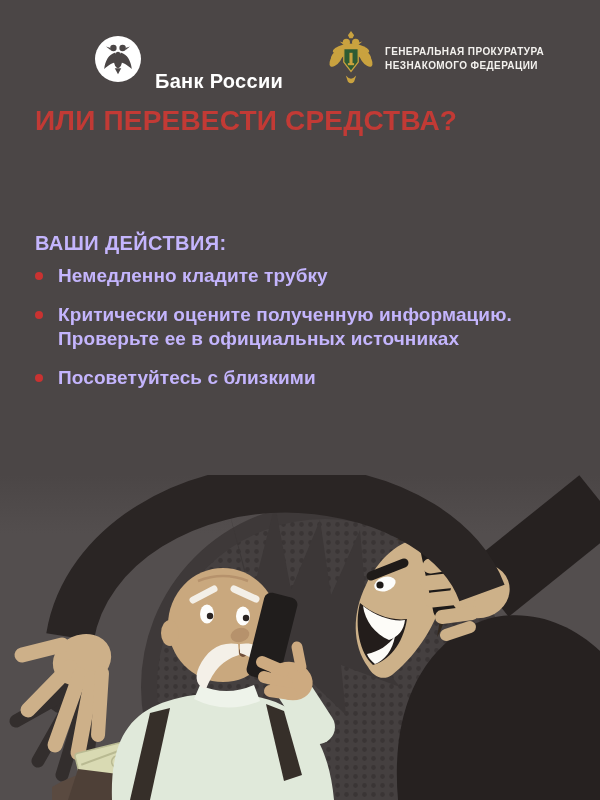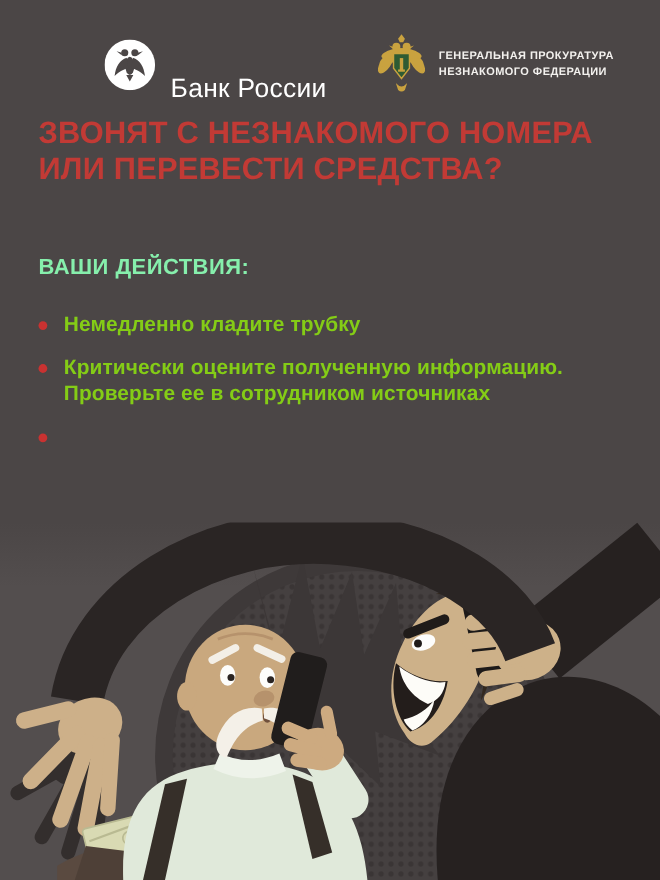--- a/index.html
+++ b/index.html
@@ -14,46 +14,46 @@
   }
   
   .header{
     position:absolute;top:24px;left:0;width:600px;height:70px;
     display:flex;align-items:center;
   }
   .brand{display:flex;align-items:center;}
   .brand.bank{margin-left:95px;}
   .bank-mark{width:46px;height:46px;flex:0 0 46px;}
   .bank-name{
-    margin-left:14px;color:#ffffff;font-size:24px;font-weight:400;
+    margin-left:14px;color:#ffffff;font-size:20px;font-weight:700;
     letter-spacing:.3px;white-space:nowrap;margin-top:44px;
   }
   .brand.prosecutor{margin-left:42px;justify-content:flex-end;}
   .pros-mark{width:52px;height:62px;flex:0 0 52px;}
   .pros-name{
     margin-left:8px;color:#f3f1ee;font-size:10px;font-weight:700;
     line-height:14px;letter-spacing:.4px;white-space:nowrap;
   }
   
   .headline{
     position:absolute;top:104px;left:35px;width:540px;margin:0;
     color:var(--headline-red,#c23a35);
     font-size:28px;font-weight:700;line-height:33px;
     text-transform:uppercase;letter-spacing:.2px;
   }
   
   .actions{position:absolute;top:232px;left:35px;width:535px;}
   .actions-title{
-    margin:0 0 29px 0;color:#86efac;font-size:20px;font-weight:700;
+    margin:0 0 9px 0;color:#c4b5fd;font-size:20px;font-weight:700;
     letter-spacing:.4px;
   }
   .actions-list{list-style:none;margin:0;padding:0;}
   .action-item{
     display:flex;align-items:flex-start;margin-bottom:15px;
-    color:#84cc16;font-size:19px;font-weight:700;line-height:24px;
+    color:#c4b5fd;font-size:19px;font-weight:700;line-height:24px;
     letter-spacing:.1px;
   }
   .dot{
     flex:0 0 8px;width:8px;height:8px;border-radius:50%;
     background:var(--bullet-red,#c93231);margin:8px 15px 0 0;
   }
   
   .illustration{position:absolute;left:0;top:475px;width:600px;height:325px;}
   .illustration svg{display:block;}
 </style>
@@ -111,37 +111,37 @@
         </svg>
       </span>
       <span class="pros-name">
         <span>ГЕНЕРАЛЬНАЯ ПРОКУРАТУРА</span><br>
         <span>НЕЗНАКОМОГО ФЕДЕРАЦИИ</span>
       </span>
     </div>
   </div>
 
   <h1 class="headline">
-    <div>ЗВОНЯТ С НЕЗНАКОМОГО НОМЕРА</div>
     <div>ИЛИ ПЕРЕВЕСТИ СРЕДСТВА?</div>
   </h1>
 
   <div class="actions">
     <h2 class="actions-title">ВАШИ ДЕЙСТВИЯ:</h2>
     <ul class="actions-list">
       <li class="action-item">
         <span class="dot"></span>
         <span>Немедленно кладите трубку</span>
       </li>
       <li class="action-item">
         <span class="dot"></span>
-        <span>Критически оцените полученную информацию. Проверьте ее в сотрудником источниках</span>
+        <span>Критически оцените полученную информацию. Проверьте ее в официальных источниках</span>
       </li>
       <li class="action-item">
         <span class="dot"></span>
+        <span>Посоветуйтесь с близкими</span>
       </li>
     </ul>
   </div>
 
   <div class="illustration">
     <svg width="600" height="325" viewBox="0 0 600 325">
       <defs>
         <pattern id="halftone" width="9" height="9" patternUnits="userSpaceOnUse">
           <rect width="9" height="9" fill="#454040"></rect>
           <circle cx="4.5" cy="4.5" r="2.4" fill="#3a3535"></circle>

